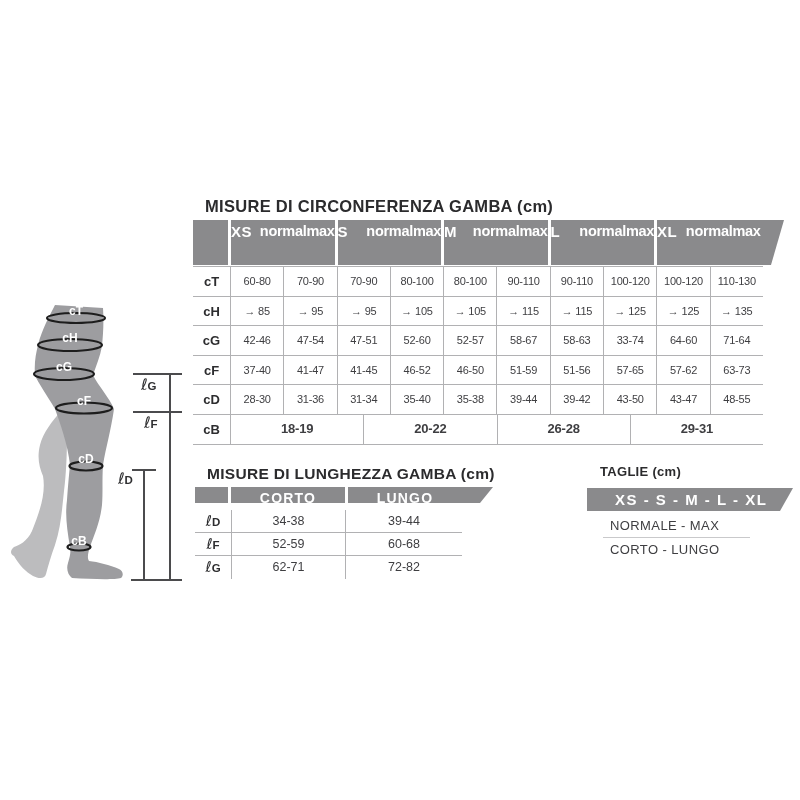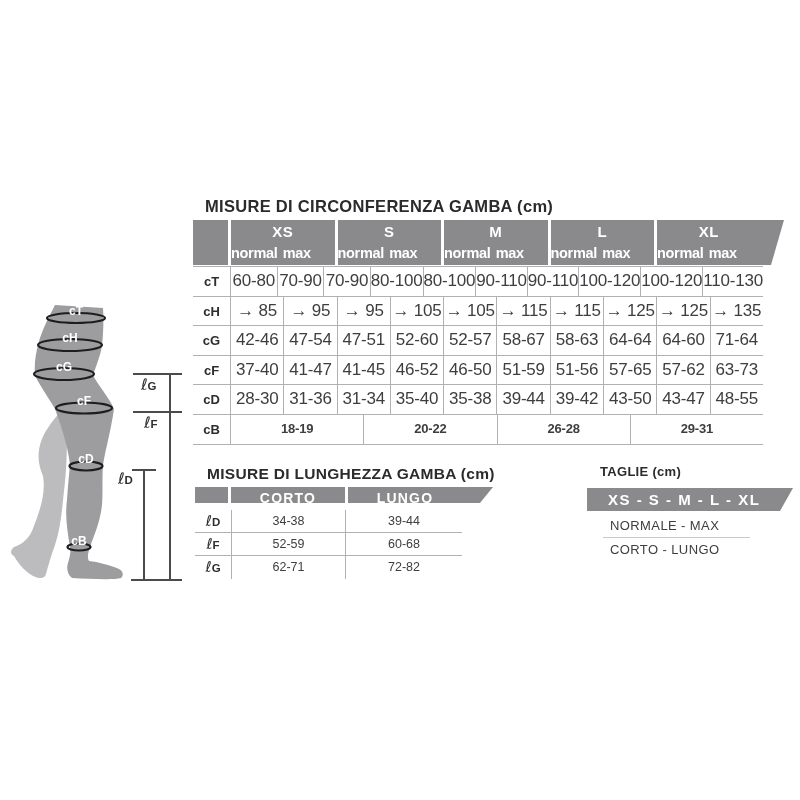--- a/index.html
+++ b/index.html
@@ -10,51 +10,51 @@
   .sec-title{position:absolute;font-weight:bold;color:#2b2b2d;letter-spacing:.3px;white-space:nowrap}
   #ct-title{left:205px;top:197px;font-size:16.5px}
   #lt-title{left:207px;top:465px;font-size:15.5px}
   #tg-title{left:600px;top:464px;font-size:13px}
 
   
   #ct-header{left:193px;top:220px;height:45px;display:flex}
   .hlabel{width:35px;height:100%;background:#8a8a8c;margin-right:3px}
   .hgroup{width:103.5px;height:100%;background:#8a8a8c;margin-right:3px;color:#fff}
   .hgroup.hlast{width:127px;margin-right:0;clip-path:polygon(0 0,100% 0,calc(100% - 13px) 100%,0 100%)}
-  .ginner{width:103.5px;height:100%;display:flex;flex-direction:column;justify-content:space-between;padding:3px 0 4px}
+  .ginner{width:103.5px;height:100%;display:flex;flex-direction:row;justify-content:space-between;padding:3px 0 4px}
   .hsize{text-align:center;font-size:15px;font-weight:bold;letter-spacing:.4px}
   .hsub{display:flex}
   .hsubcell{flex:1;text-align:left;font-size:14.5px;font-weight:bold;letter-spacing:-.3px}
 
   
   #ct-body{left:193px;top:266px;width:570px;border-top:1px solid #b1b1b3}
   .ct-row{display:flex;height:29.6px;border-bottom:1px solid #b1b1b3;align-items:stretch}
   .rlabel{width:37px;text-align:center;font-weight:bold;font-size:13px;color:#2d2d2f;line-height:29.6px}
-  .vcell{flex:1;border-left:1px solid #b1b1b3;text-align:center;font-size:17px;letter-spacing:-.2px;color:#3e3e41;line-height:28.6px;white-space:nowrap}
+  .vcell{flex:1;border-left:1px solid #b1b1b3;text-align:center;font-size:11px;letter-spacing:-.2px;color:#3e3e41;line-height:28.6px;white-space:nowrap}
   .scell{flex:2;font-weight:bold;font-size:13px}
 
   
   #lt-header{left:195px;top:487px;height:16px;display:flex}
   .lt-hlabel{width:33px;height:100%;background:#8a8a8c;margin-right:3px}
   .lt-hcol{height:100%;background:#8a8a8c;color:#fff;font-weight:bold;font-size:14px;letter-spacing:1.2px;text-align:center;line-height:22px}
   .lt-c1{width:114px;margin-right:3px}
   .lt-c2{width:145px;clip-path:polygon(0 0,100% 0,calc(100% - 13px) 100%,0 100%)}
   .lt-c2 .lt-inner{width:114px;text-align:center}
   #lt-body{left:195px;top:510px;width:267px}
   .lt-row{display:flex;height:23px;align-items:stretch}
   .lt-row.hasline{border-bottom:1px solid #b1b1b3}
   .lt-label{width:36px;text-align:center;line-height:22px;color:#2d2d2f;white-space:nowrap}
   .lt-label .script{font-family:"DejaVu Serif","DejaVu Sans",serif;font-style:italic;font-size:15px}
   .lt-label .letter{font-weight:bold;font-size:11.5px}
   .lt-v1{width:114px}
   .lt-v2{width:117px}
   .lt-vcell{border-left:1px solid #b1b1b3;text-align:center;font-size:12.5px;color:#3e3e41;line-height:22px}
 
   
-  #tg-banner{left:587px;top:488px;height:23px;width:206px;background:#8a8a8c;clip-path:polygon(0 0,100% 0,calc(100% - 13px) 100%,0 100%);color:#fff;font-weight:bold;font-size:15px;letter-spacing:1.5px;line-height:23px;padding-left:21px;white-space:nowrap}
+  #tg-banner{left:587px;top:488px;height:23px;width:206px;background:#8a8a8c;clip-path:polygon(0 0,100% 0,calc(100% - 13px) 100%,0 100%);color:#fff;font-weight:bold;font-size:15px;letter-spacing:1.5px;line-height:23px;padding-left:28px;white-space:nowrap}
   .tg-opt{position:absolute;left:610px;font-size:13px;color:#3e3e41;letter-spacing:.4px;white-space:nowrap}
   #tg-opt-0{top:518px}
   #tg-divider{left:603px;top:537px;width:147px;height:1px;background:#c9c9cb}
   #tg-opt-1{top:542px}
 
   
   #leg-wrap{left:10px;top:295px;width:180px;height:312px}
   .band-label{font-family:"Liberation Sans",sans-serif;font-size:12px;font-weight:bold;fill:#fff}
   .marker-script{font-family:"DejaVu Serif","DejaVu Sans",serif;font-style:italic;font-size:16px;fill:#2f2f31}
   .marker-letter{font-family:"Liberation Sans",sans-serif;font-size:11.5px;font-weight:bold;fill:#2f2f31}
@@ -190,21 +190,21 @@
     </div>
     <div class="ct-row">
       <div class="rlabel">cG</div>
       <div class="vcell">42-46</div>
       <div class="vcell">47-54</div>
       <div class="vcell">47-51</div>
       <div class="vcell">52-60</div>
       <div class="vcell">52-57</div>
       <div class="vcell">58-67</div>
       <div class="vcell">58-63</div>
-      <div class="vcell">64-64</div>
+      <div class="vcell">33-74</div>
       <div class="vcell">64-60</div>
       <div class="vcell">71-64</div>
     </div>
     <div class="ct-row">
       <div class="rlabel">cF</div>
       <div class="vcell">37-40</div>
       <div class="vcell">41-47</div>
       <div class="vcell">41-45</div>
       <div class="vcell">46-52</div>
       <div class="vcell">46-50</div>

